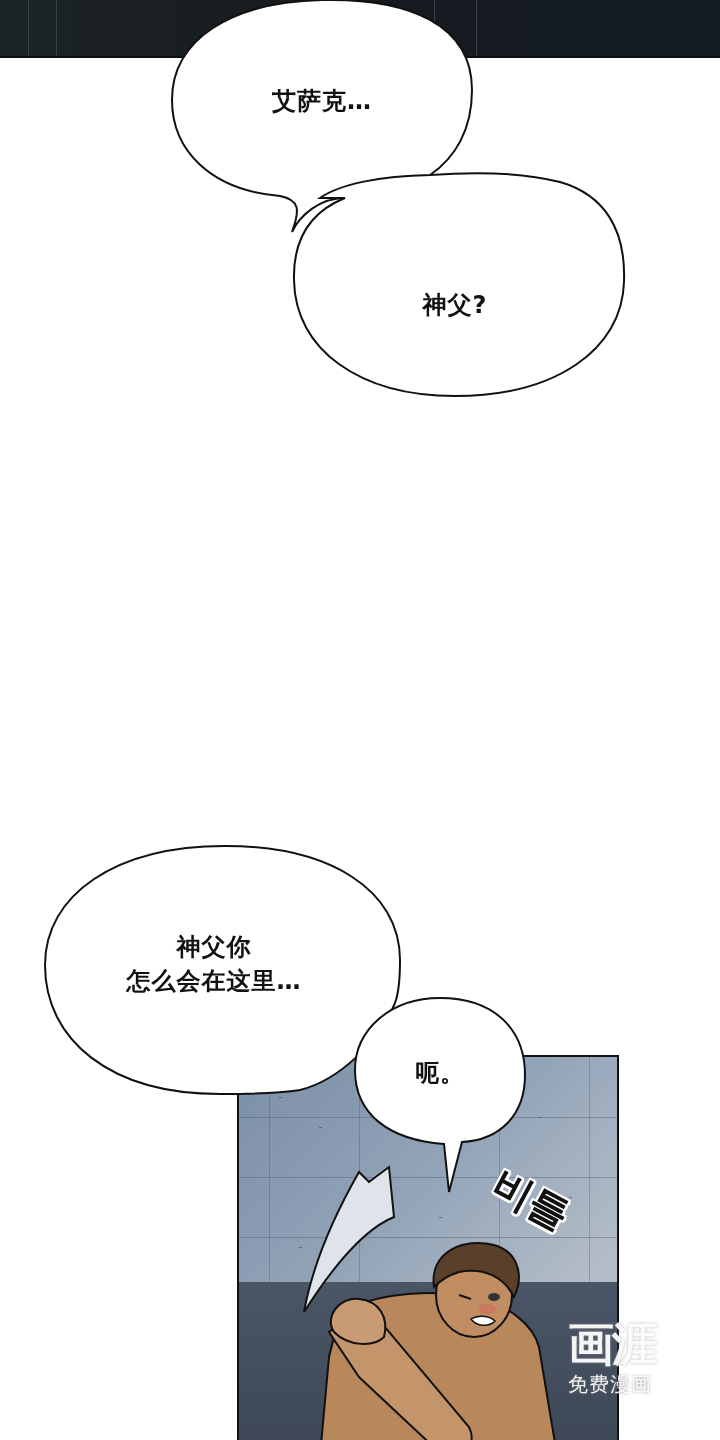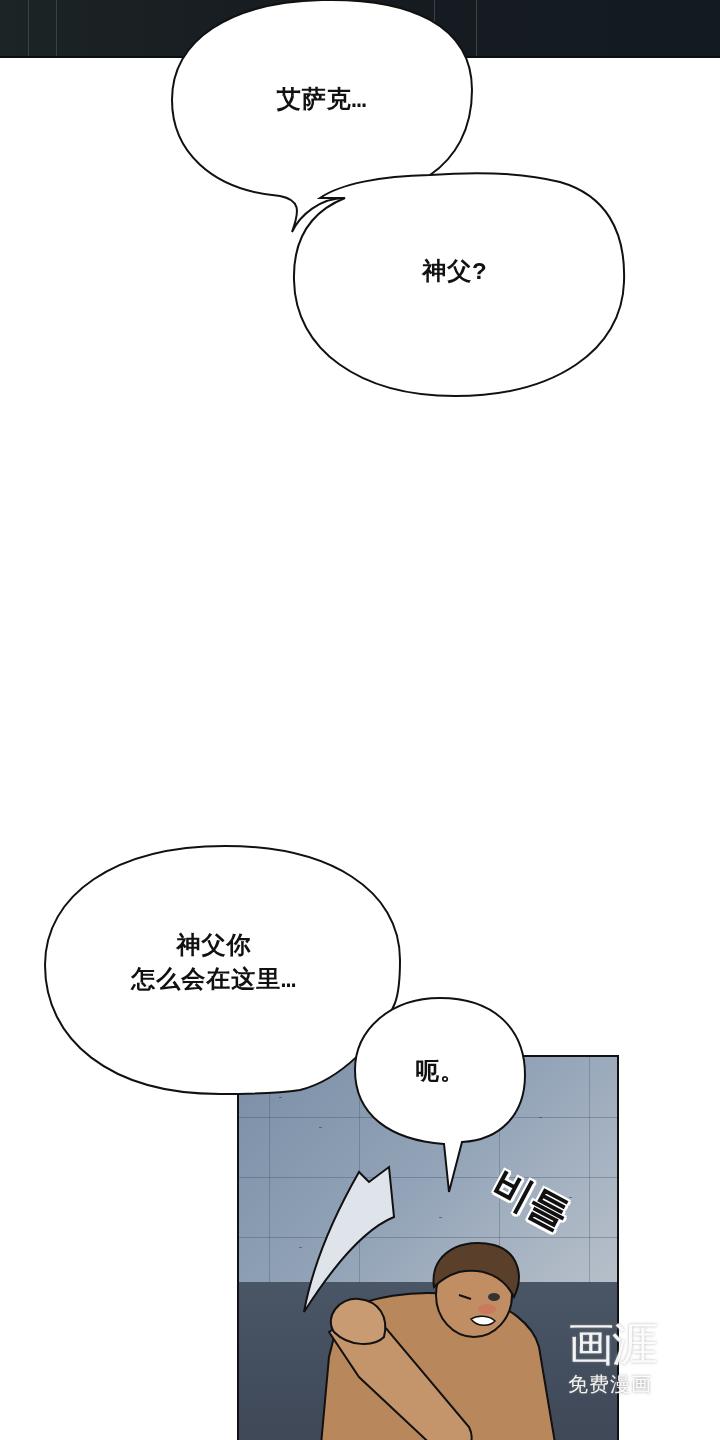--- a/index.html
+++ b/index.html
@@ -11,42 +11,42 @@
   .top-panel {
     position: absolute; left: 0; top: 0; width: 720px; height: 56px;
     background: linear-gradient(90deg, #1d2425 0%, #161c20 40%, #131a22 100%);
     border-bottom: 2px solid #0b0d0f;
   }
   .top-panel .line { position: absolute; top: 0; height: 56px; width: 1px; background: #3a4246; }
   .bubble-layer { position: absolute; left: 0; top: 0; width: 720px; height: 1440px; pointer-events: none; }
   .bubble-layer svg { position: absolute; left: 0; top: 0; }
   .bubble-text {
     position: absolute; color: #111; font-size: 24px; font-weight: bold;
-    text-align: center; line-height: 34px; white-space: pre-line; letter-spacing: 1px; font-family: Liberation Mono, monospace;
+    text-align: center; line-height: 34px; white-space: pre-line; letter-spacing: 1px;
   }
   .panel {
     position: absolute; left: 237px; top: 1055px; width: 382px; height: 400px;
     border: 2px solid #111; box-sizing: border-box; overflow: hidden;
     background:
       linear-gradient(180deg, rgba(0,0,0,0) 0%, rgba(0,0,0,0) 100%),
       linear-gradient(135deg, #7a8ea6 0%, #93a4b8 40%, #b0bac6 70%, #c4c9d0 100%);
   }
   .wall-line-h { position: absolute; left: 0; width: 100%; height: 1px; background: rgba(60,75,95,0.35); }
   .wall-line-v { position: absolute; top: 0; height: 260px; width: 1px; background: rgba(60,75,95,0.3); }
   .floor { position: absolute; left: 0; top: 225px; width: 100%; height: 175px; background: linear-gradient(180deg,#4a5566,#3d4756); }
   .speck { position: absolute; width: 3px; height: 1px; background: #3c4656; opacity: .6; }
   .person { position: absolute; left: 60px; top: 180px; }
   .sfx {
     position: absolute; left: 252px; top: 115px; font-size: 40px; font-weight: bold;
     color: #111; transform: rotate(28deg);
     text-shadow: 2px 2px 0 #fff, -2px -2px 0 #fff, 2px -2px 0 #fff, -2px 2px 0 #fff, 0 3px 0 #fff, 3px 0 0 #fff;
   }
   .watermark { position: absolute; left: 568px; top: 1318px; width: 120px; height: 100px; }
   .wm-logo {
-    font-size: 46px; font-weight: normal; color: rgba(255,255,255,0.92); letter-spacing: -2px;
+    font-size: 46px; font-weight: bold; color: rgba(255,255,255,0.92); letter-spacing: -2px;
     text-shadow: 0 0 3px rgba(150,150,150,0.7); line-height: 52px;
   }
   .wm-sub {
     font-size: 20px; color: rgba(255,255,255,0.92); letter-spacing: 1px;
     text-shadow: 0 0 3px rgba(120,120,120,0.8); line-height: 28px;
   }
 </style>
 </head>
 <body>
 
@@ -112,21 +112,21 @@
 
     <path d="M225,846 C330,846 400,890 400,960 C400,980 398,995 395,1003 C380,1040 340,1080 300,1090 C280,1093 250,1094 220,1094 C110,1094 45,1040 45,965 C45,895 115,846 225,846 Z" fill="#fff" stroke="#111" stroke-width="2"></path>
 
     <path d="M440,998 C495,998 525,1030 525,1075 C525,1115 500,1140 462,1142 L449,1192 L444,1144 C390,1140 355,1115 355,1070 C355,1030 390,998 440,998 Z" fill="#fff" stroke="#111" stroke-width="2"></path>
 
     <path d="M398,1003 C420,998 435,998 440,998" fill="none" stroke="#fff" stroke-width="0"></path>
   </svg>
 </div>
 
 <div class="bubble-text" style="left:222px;top:84px;width:200px;">艾萨克…</div>
-<div class="bubble-text" style="left:380px;top:256px;width:150px;">神父?</div>
+<div class="bubble-text" style="left:380px;top:288px;width:150px;">神父?</div>
 <div class="bubble-text" style="left:84px;top:930px;width:260px;">神父你
 怎么会在这里…</div>
 <div class="bubble-text" style="left:390px;top:1056px;width:100px;">呃。</div>
 
 <div class="watermark">
   <div class="wm-logo">画涯</div>
   <div class="wm-sub">免费漫画</div>
 </div>
 
 </body></html>

